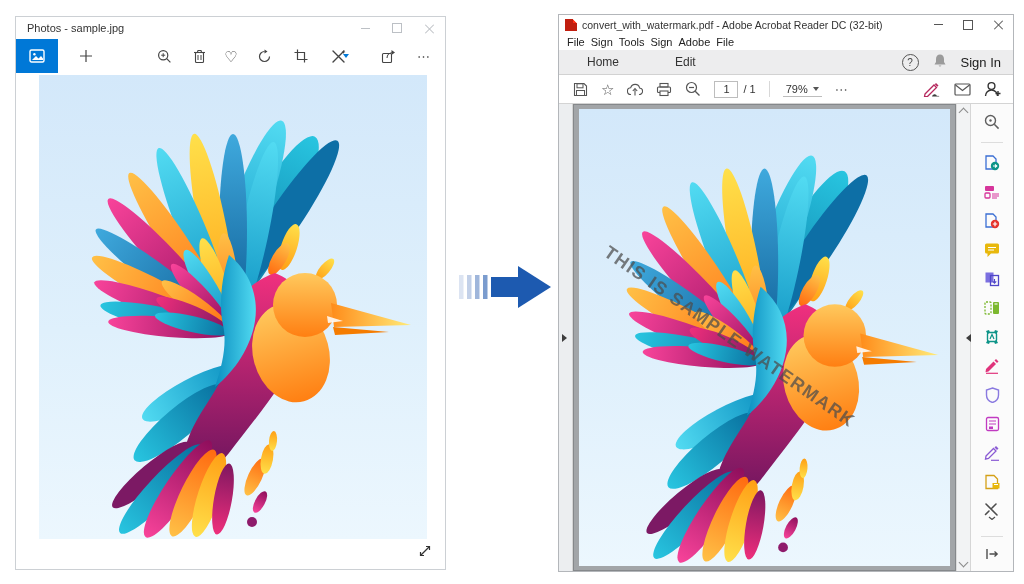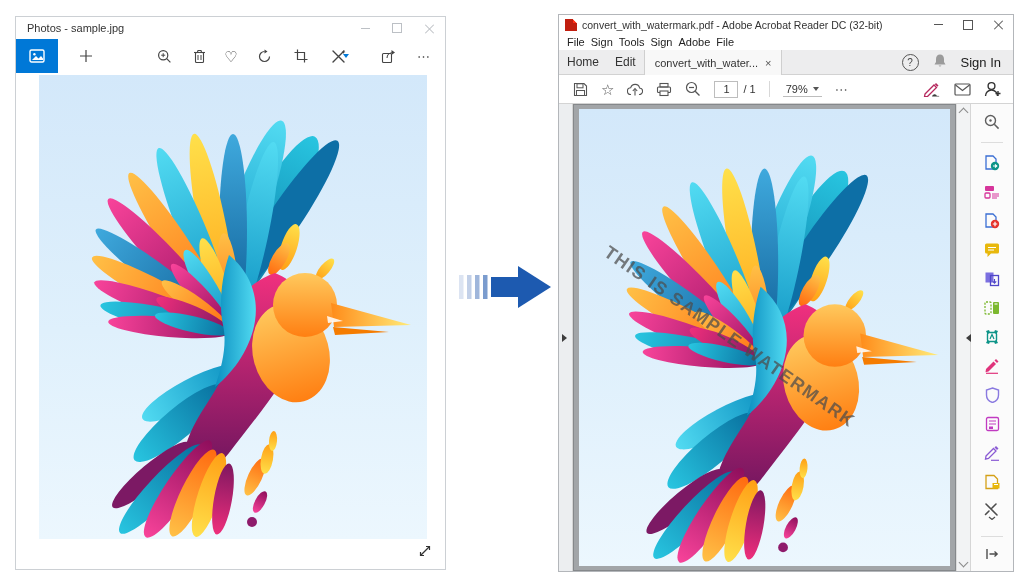--- a/index.html
+++ b/index.html
@@ -41,21 +41,21 @@
   .aw-controls{margin-left:auto;display:flex;height:100%;}
   .aw-ctl{width:30px;display:flex;align-items:center;justify-content:center;}
   .aw-ctl .min{width:9px;height:1px;background:#555;}
   .aw-ctl .max{width:8px;height:8px;border:1px solid #555;}
   .aw-ctl .cls{position:relative;width:9px;height:9px;}
   .aw-ctl .cls::before,.aw-ctl .cls::after{content:"";position:absolute;left:4px;top:-1px;width:1px;height:12px;background:#555;}
   .aw-ctl .cls::before{transform:rotate(45deg);} .aw-ctl .cls::after{transform:rotate(-45deg);}
   .aw-menubar{height:16px;display:flex;align-items:center;gap:6px;padding-left:8px;font-size:11px;color:#222;flex:0 0 auto;}
   .aw-tabbar{height:24px;background:#ededee;border-bottom:1px solid #d2d2d2;display:flex;align-items:stretch;
              font-size:12px;color:#333;flex:0 0 auto;position:relative;}
-  .aw-tab{display:flex;align-items:center;justify-content:center;padding:0 8px;}
+  .aw-tab{display:flex;align-items:center;justify-content:center;padding:0 28px;}
   .aw-tab-doc{background:#f8f8f8;border-left:1px solid #cfcfcf;border-right:1px solid #cfcfcf;
               margin-bottom:-1px;font-size:11px;gap:7px;padding:0 10px;}
   .aw-tab-close{color:#555;font-size:11px;}
   .aw-right-cluster{margin-left:auto;display:flex;align-items:center;gap:14px;padding-right:12px;}
   .aw-help{width:15px;height:15px;border:1px solid #555;border-radius:50%;display:flex;align-items:center;
            justify-content:center;font-size:10px;color:#444;}
   .aw-signin{font-size:13px;color:#1a1a1a;}
   .aw-toolbar{height:28px;border-bottom:1px solid #d4d4d4;display:flex;align-items:center;gap:13px;
               padding:0 12px 0 14px;flex:0 0 auto;color:#555;}
   .aw-ticon{display:flex;align-items:center;justify-content:center;}
@@ -304,24 +304,20 @@
       <span>File</span>
       <span>Sign</span>
       <span>Tools</span>
       <span>Sign</span>
       <span>Adobe</span>
       <span>File</span>
     </div>
     <div class="aw-tabbar">
       <span class="aw-tab">Home</span>
       <span class="aw-tab">Edit</span>
-      <span class="aw-tab aw-tab-doc">
-        <span>convert_with_water...</span>
-        <span class="aw-tab-close">×</span>
-      </span>
       <span class="aw-right-cluster">
         <span class="aw-help">?</span>
         <span>
           <svg width="14" height="15" viewBox="0 0 14 15">
               <path d="M7 1.5 C4.5 1.5 3 3.5 3 6 V9 L1.5 11.5 H12.5 L11 9 V6 C11 3.5 9.5 1.5 7 1.5 Z" fill="#9b9b9b"></path>
               <path d="M5.6 12.5 a1.5 1.5 0 0 0 2.8 0 Z" fill="#9b9b9b"></path>
             </svg>
         </span>
         <span class="aw-signin">Sign In</span>
       </span>

